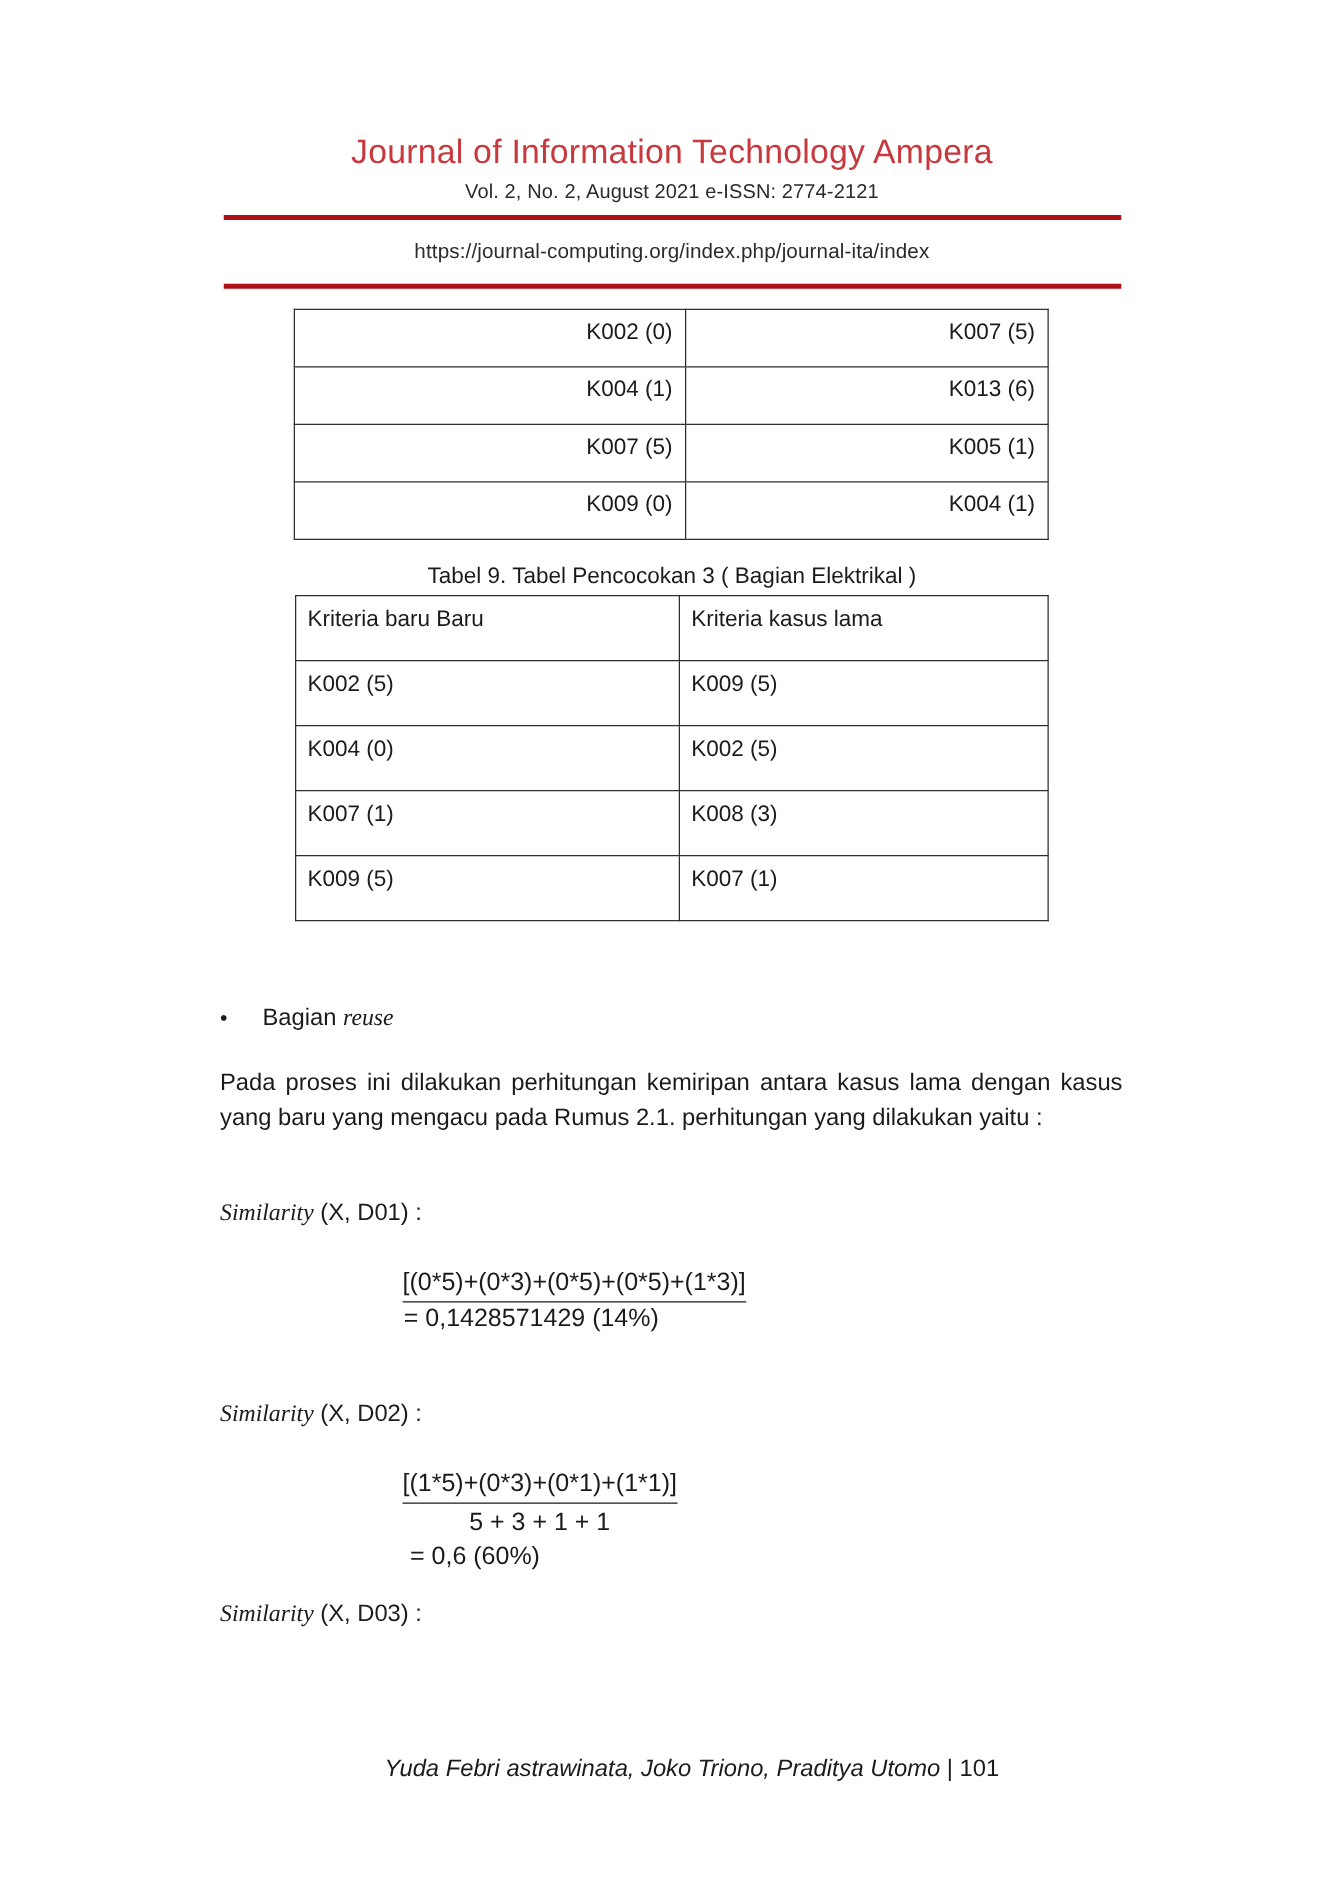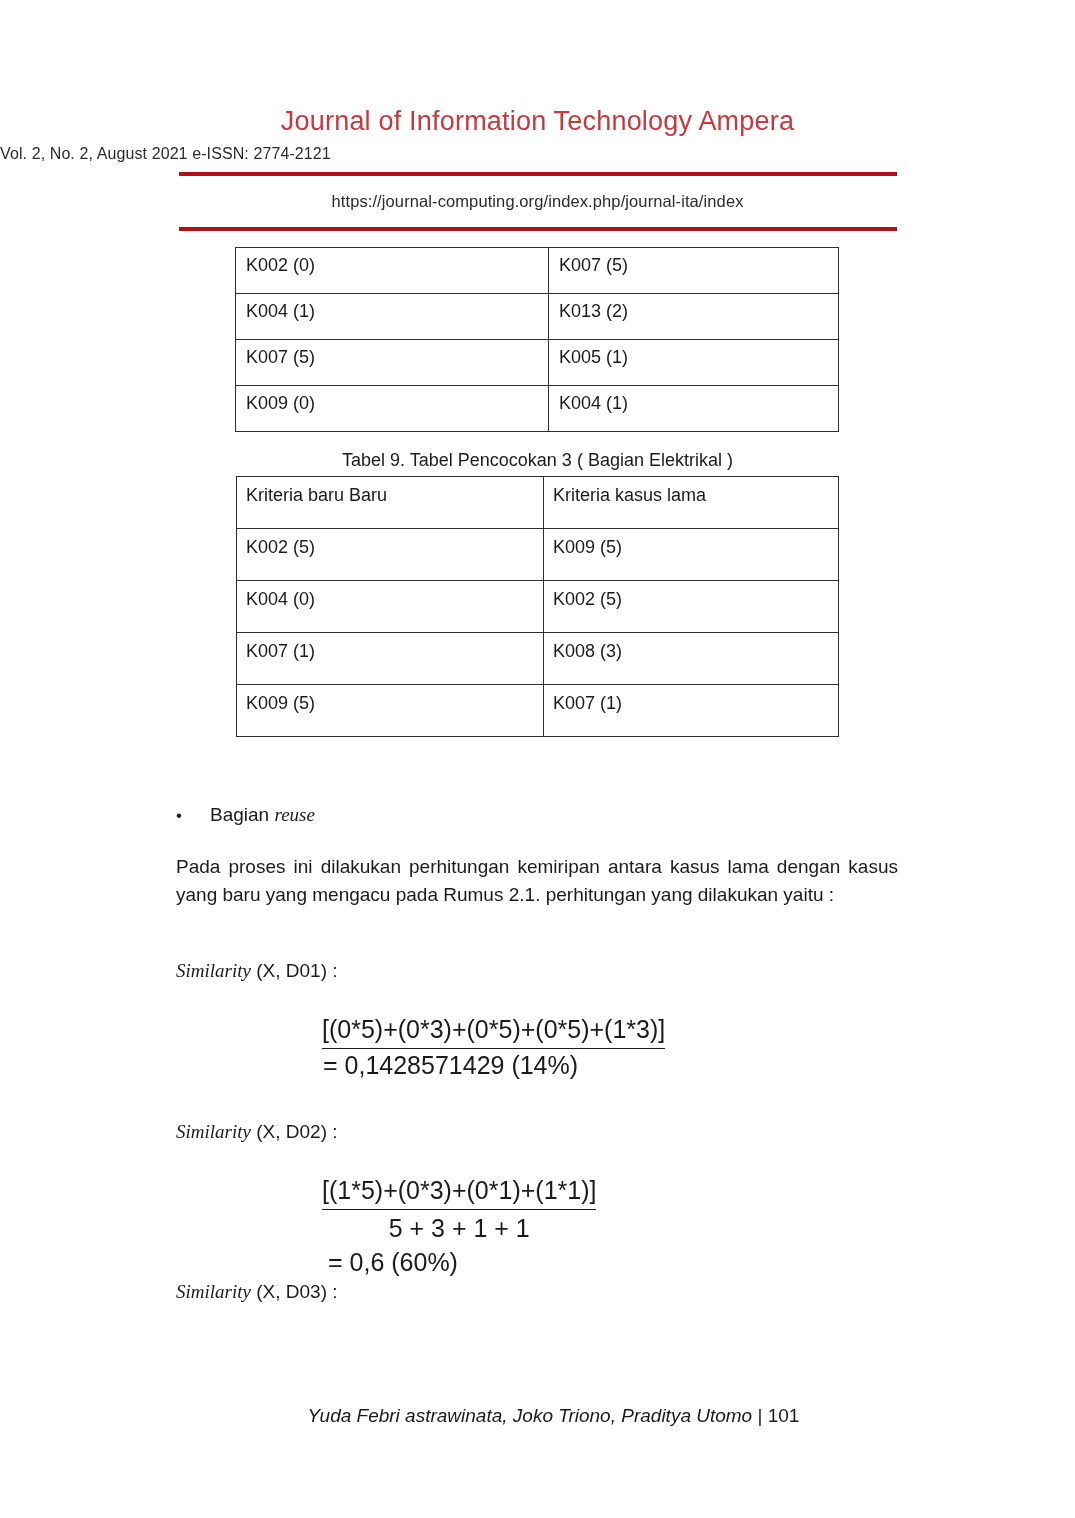--- a/index.html
+++ b/index.html
@@ -21,21 +21,21 @@
   .journal-title {
     text-align: center;
     color: #c8393e;
     font-size: 27px;
     letter-spacing: 0.2px;
     line-height: 1.2;
     margin-top: 105px;
     font-weight: 400;
   }
   .journal-issue {
-    text-align: left;
+    text-align: center;
     font-size: 16px;
     color: #2b2b2b;
     margin-top: 8px;
     letter-spacing: 0.1px;
   }
   .rule {
     height: 4px;
     background: #b01116;
     margin: 0 auto;
     width: 718px;
@@ -65,21 +65,21 @@
     padding: 9px 10px 20px 10px;
   }
 
   
   #table-cont {
     left: 235px;
     top: 247px;
     width: 603px;
   }
   #table-cont td {
-    text-align: left;
+    text-align: right;
     padding: 7px 10px 17px 10px;
     height: 44px;
   }
   #table-cont col.c1 { width: 313px; }
   #table-cont col.c2 { width: 290px; }
 
   
   .table-caption {
     position: absolute;
     left: 0;
@@ -133,21 +133,21 @@
 
   .sim-label {
     position: absolute;
     left: 176px;
     font-size: 19px;
   }
   #sim-label-1 { top: 960px; }
   #sim-label-2 { top: 1121px; }
   #sim-label-3 { top: 1281px; }
 
-  .formula { position: absolute; font-size: 25px; line-height: 1.35; }
+  .formula { position: absolute; font-size: 20px; line-height: 1.35; }
   #formula-1 { left: 322px; top: 1013px; }
   #formula-2 { left: 322px; top: 1174px; }
 
   .num {
     display: block;
     border-bottom: 1.4px solid #1b1b1b;
     padding-bottom: 1px;
     white-space: nowrap;
   }
   .den {
@@ -192,21 +192,21 @@
         <col class="c1">
         <col class="c2">
       </colgroup>
     <tbody>
       <tr>
         <td>K002 (0)</td>
         <td>K007 (5)</td>
       </tr>
       <tr>
         <td>K004 (1)</td>
-        <td>K013 (2)</td>
+        <td>K013 (6)</td>
       </tr>
       <tr>
         <td>K007 (5)</td>
         <td>K005 (1)</td>
       </tr>
       <tr>
         <td>K009 (0)</td>
         <td>K004 (1)</td>
       </tr>
     </tbody>

